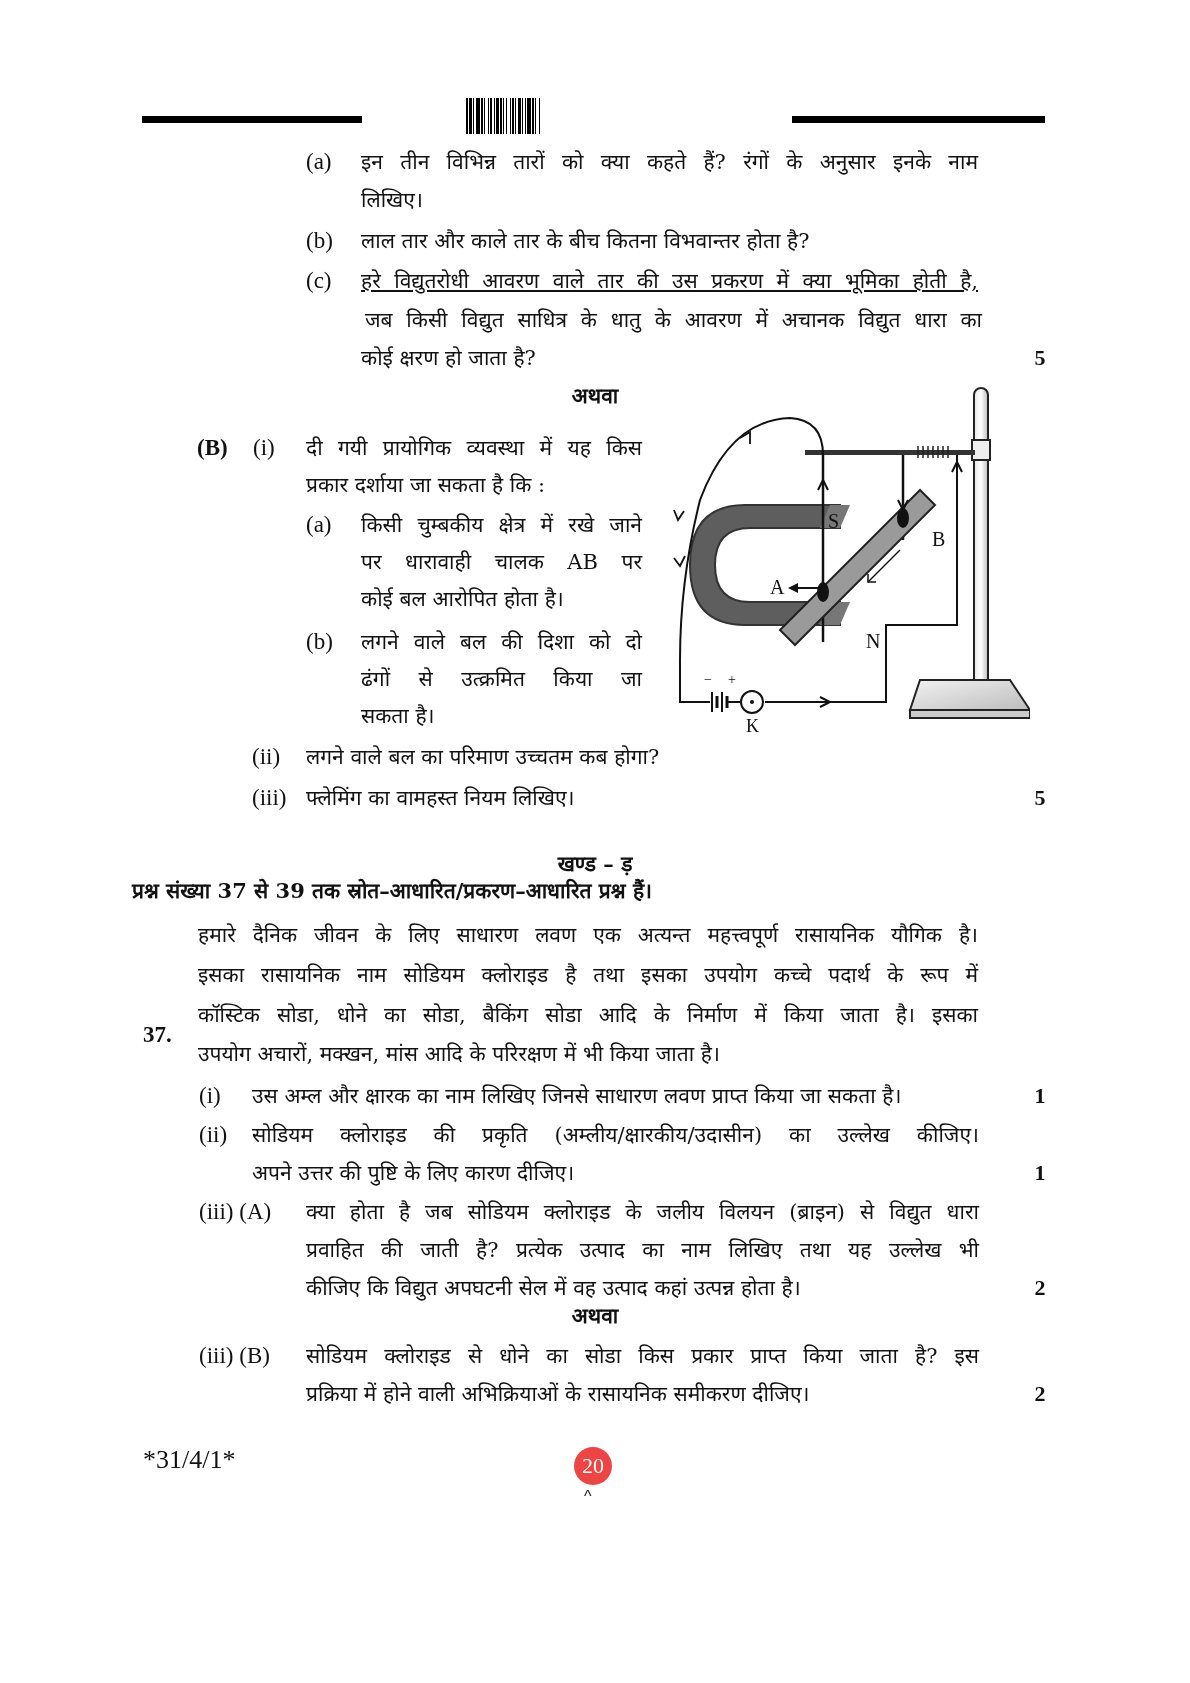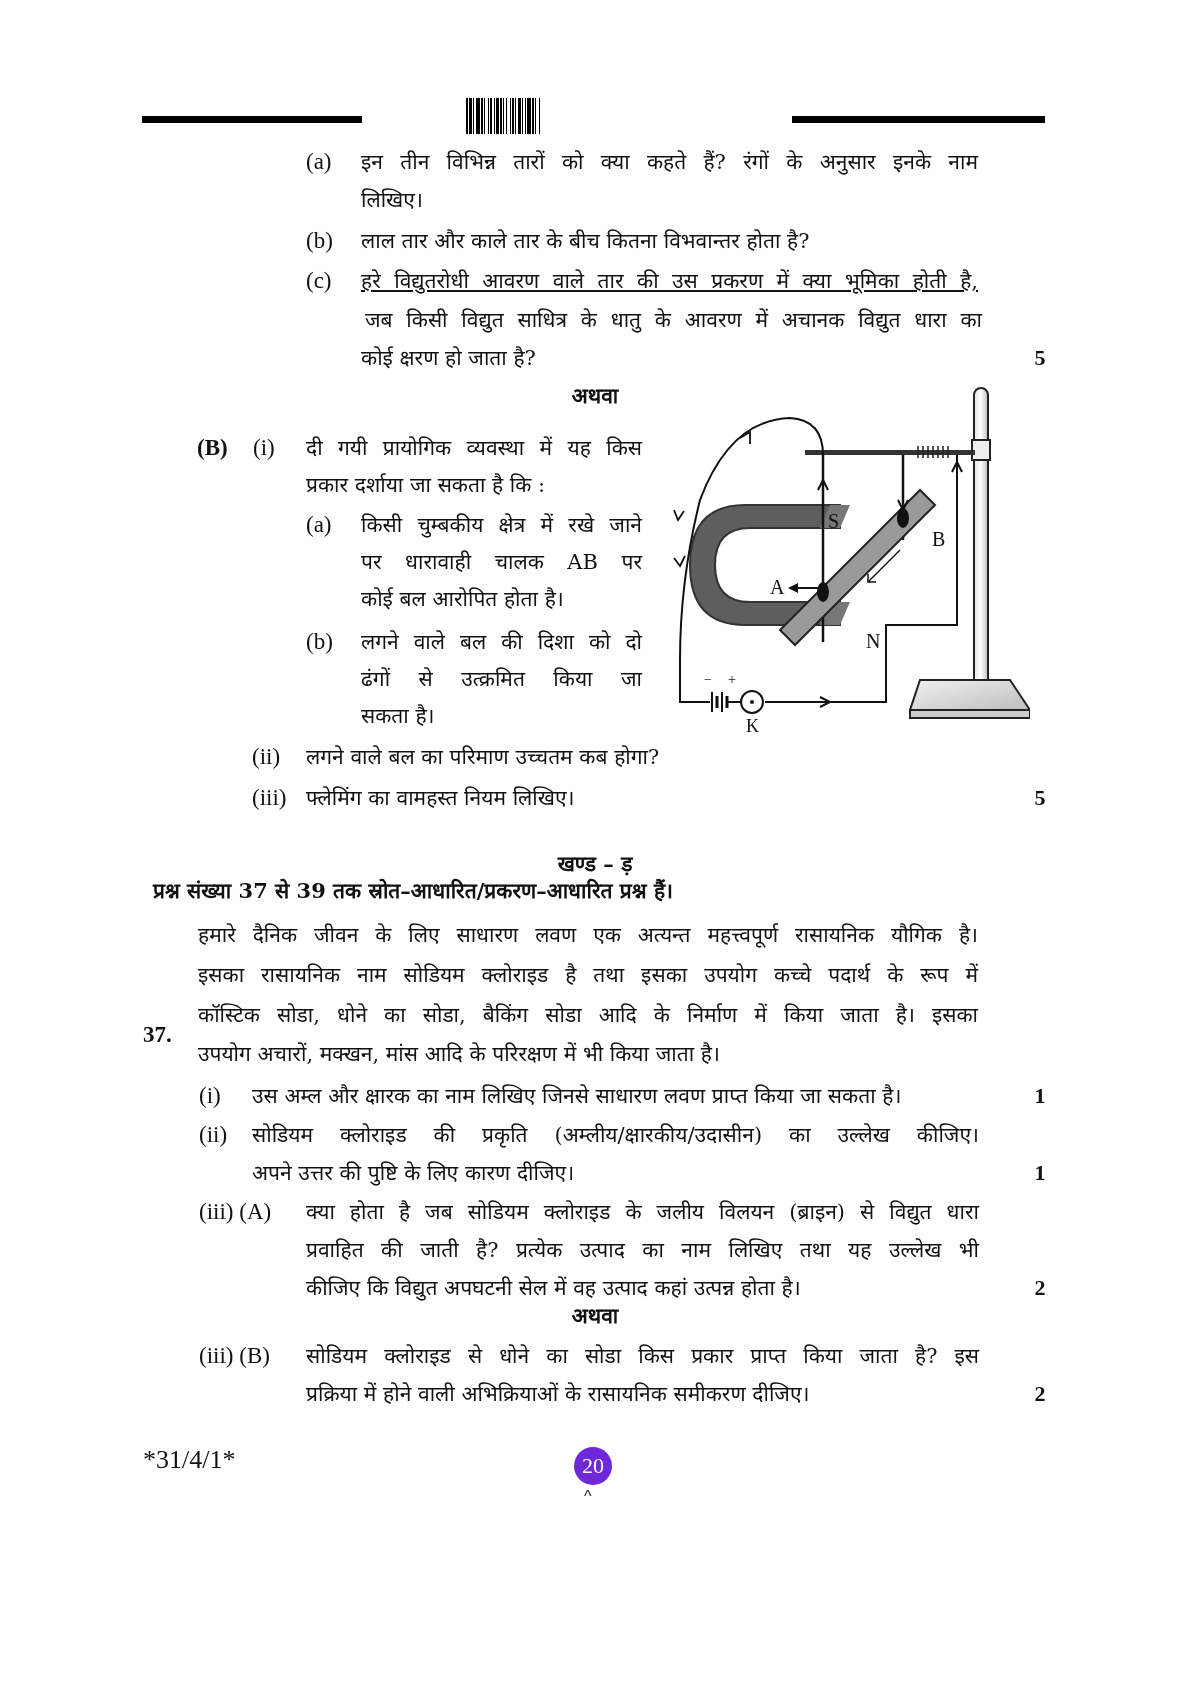--- a/index.html
+++ b/index.html
@@ -10,21 +10,21 @@
   .barcode { position:absolute; display:flex; align-items:stretch; height:36px; }
   .barcode span { display:block; height:100%; background:#000; }
   .line { position:absolute; font-size:21px; line-height:30px; white-space:nowrap; }
   .justify { text-align:justify; text-align-last:justify; white-space:normal; }
   .lbl { position:absolute; font-family:"Liberation Serif", serif; font-size:23px; line-height:30px; }
   .mark { position:absolute; left:1030px; width:20px; text-align:center; font-family:"Liberation Serif", serif;
           font-weight:bold; font-size:22px; line-height:30px; }
   .center { position:absolute; left:0; width:1190px; text-align:center; font-weight:bold; font-size:21px; line-height:30px; }
   .bold { font-weight:bold; }
   .footer-code { position:absolute; left:143px; top:1445px; font-family:"Liberation Serif", serif; font-size:26px; }
-  .page-num { position:absolute; left:574px; top:1447px; width:38px; height:38px; border-radius:50%; background:#6d28d9;
+  .page-num { position:absolute; left:574px; top:1447px; width:38px; height:38px; border-radius:50%; background:#ef4444;
               color:#fff; font-family:"Liberation Serif", serif; font-size:22px; line-height:38px; text-align:center; }
   .caret { position:absolute; left:584px; top:1488px; font-family:"Liberation Sans", sans-serif; font-size:16px; color:#222; }
   .fig-label { position:absolute; font-family:"Liberation Serif", serif; font-size:20px; }
 </style>
 </head>
 <body>
 
 <div class="bar" style="left:142px; top:116px; width:220px;"></div>
 <div class="barcode" style="left:466px; top:98px; width:140px;" id="barcode">
     <span style="width: 2px; background: rgb(0, 0, 0);"></span>
@@ -186,21 +186,21 @@
   <span class="fig-label" style="left:158px; top:130px;">S</span>
   <span class="fig-label" style="left:262px; top:148px;">B</span>
   <span class="fig-label" style="left:100px; top:196px;">A</span>
   <span class="fig-label" style="left:196px; top:250px;">N</span>
   <span class="fig-label" style="left:76px; top:336px; font-size:18px;">K</span>
   <span class="fig-label" style="left:34px; top:292px; font-size:14px;">−</span>
   <span class="fig-label" style="left:58px; top:292px; font-size:14px;">+</span>
 </div>
 
 <div class="center" style="top:834px;margin-top:15px;">खण्ड – ड़</div>
-<div class="line bold" style="left:153px; top:876px;">प्रश्न संख्या 37 से 39 तक स्रोत–आधारित/प्रकरण–आधारित प्रश्न हैं।</div>
+<div class="line bold" style="left:132px; top:876px;">प्रश्न संख्या 37 से 39 तक स्रोत–आधारित/प्रकरण–आधारित प्रश्न हैं।</div>
 
 <div>
   <span class="lbl bold" style="left:143px; top:972px;margin-top:48px;">37.</span>
   <div class="line justify" style="left:198px; top:920px; width:780px;">हमारे दैनिक जीवन के लिए साधारण लवण एक अत्यन्त महत्त्वपूर्ण रासायनिक यौगिक है।</div>
   <div class="line justify" style="left:198px; top:960px; width:780px;">इसका रासायनिक नाम सोडियम क्लोराइड है तथा इसका उपयोग कच्चे पदार्थ के रूप में</div>
   <div class="line justify" style="left:198px; top:1000px; width:780px;">कॉस्टिक सोडा, धोने का सोडा, बैकिंग सोडा आदि के निर्माण में किया जाता है। इसका</div>
   <div class="line" style="left:198px; top:1039px;">उपयोग अचारों, मक्खन, मांस आदि के परिरक्षण में भी किया जाता है।</div>
 
   <span class="lbl" style="left:199px; top:1081px;">(i)</span>
   <div class="line" style="left:252px; top:1081px;">उस अम्ल और क्षारक का नाम लिखिए जिनसे साधारण लवण प्राप्त किया जा सकता है।</div>

